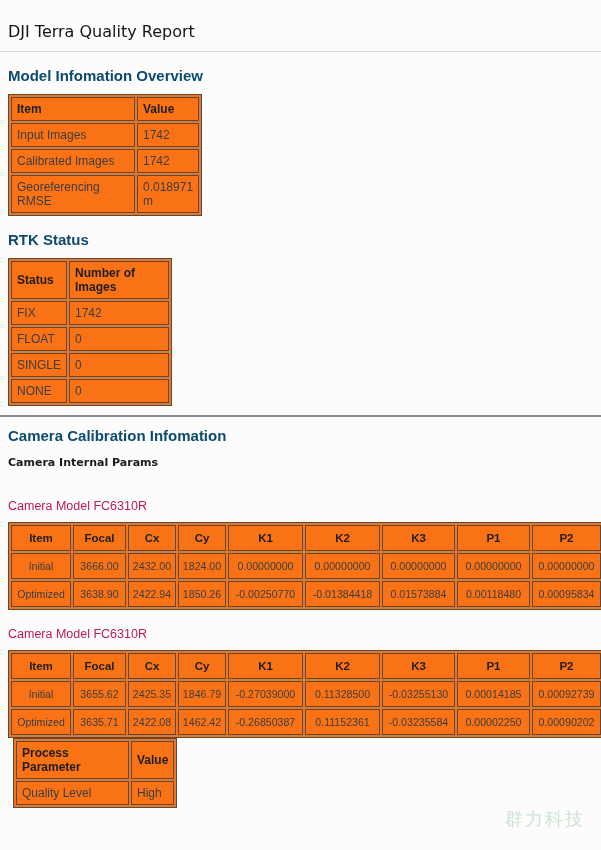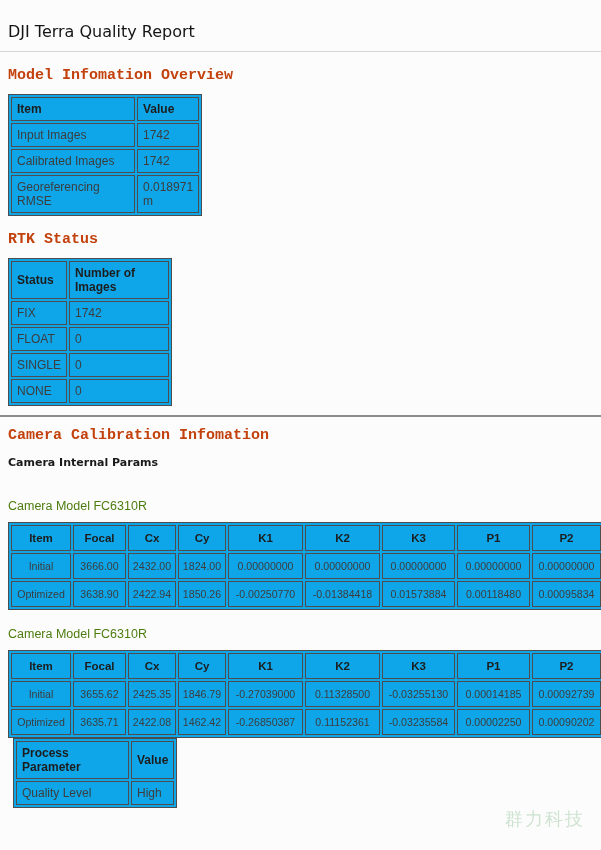--- a/index.html
+++ b/index.html
@@ -20,41 +20,41 @@
   }
   hr.rule-light {
     border: none; border-top: 1px solid #d7d7d7;
     margin: 0 -8px 0 -8px;
   }
   hr.rule-dark {
     border: none; border-top: 2px solid #8c8c8c;
     margin: 9px -8px 7px -8px;
   }
   h2.section-heading {
-    font-family: Liberation Mono, monospace;
-    font-size: 15px; font-weight: bold; color: #c2410c;
+    font-family: Liberation Sans, sans-serif;
+    font-size: 15px; font-weight: bold; color: #0c4a6e;
     margin: 15px 0 10px 0;
   }
   h2.camera-heading { margin: 10px 0 4px 0; }
   h3.sub-heading {
     font-family: "DejaVu Sans", sans-serif;
     font-size: 11px; font-weight: bold; color: #1a1a1a;
     margin: 12px 0 0 0;
   }
   .camera-model-label {
-    font-size: 12.5px; color: #4d7c0f;
+    font-size: 12.5px; color: #be185d;
     margin: 30px 0 9px 0;
   }
   .camera-model-label.second { margin-top: 17px; }
 
   table.grid-table {
     border-collapse: separate;
     border-spacing: 2px;
     border: 1px solid #4d4d4d;
-    background: #0ea5e9;
+    background: #f97316;
     table-layout: fixed;
   }
   table.grid-table th, table.grid-table td {
     border: 1px solid #4d4d4d;
     padding: 4px 5px;
     font-size: 12px;
     text-align: left;
     vertical-align: middle;
     overflow: hidden;
     word-wrap: break-word;

